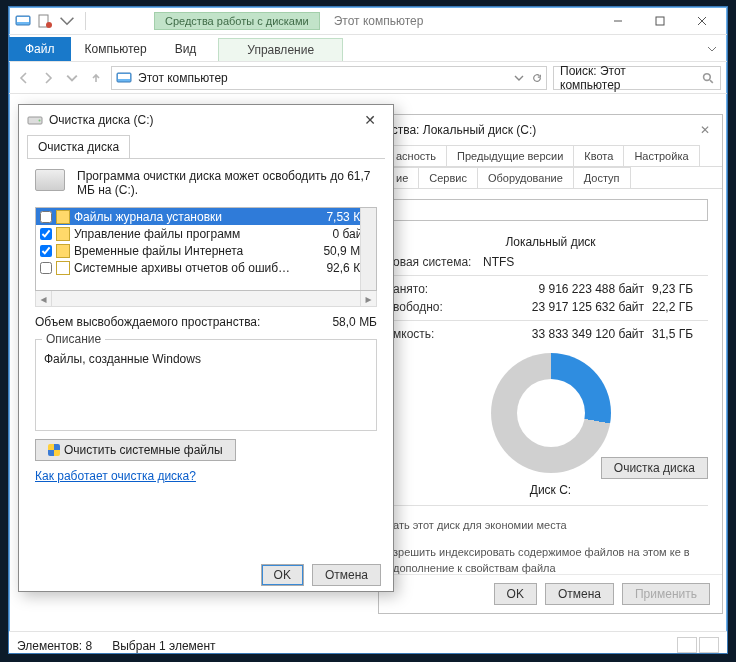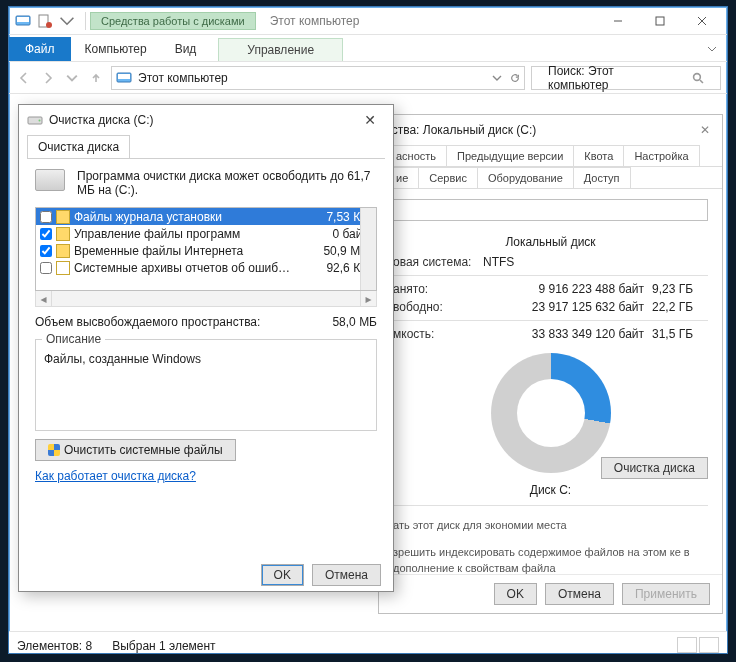--- a/index.html
+++ b/index.html
@@ -3,41 +3,41 @@
 <meta charset="utf-8">
 <style>
   *{box-sizing:border-box;margin:0;padding:0;font-family:"Segoe UI",Tahoma,sans-serif;font-size:12px;color:#222}
   body{background:#0c1b2a;width:736px;height:662px;position:relative;overflow:hidden}
   
   .explorer{position:absolute;left:8px;top:6px;width:720px;height:648px;background:#fff;border:1px solid #3a7ab8;box-shadow:0 0 0 1px #6baee9 inset}
   .title-row{display:flex;align-items:center;height:28px;padding:0 4px 0 6px;border-bottom:1px solid #e3e3e3}
   .title-row .qat{display:flex;gap:6px;align-items:center}
   .ico{display:inline-flex;width:16px;height:16px;align-items:center;justify-content:center}
   .ico svg{width:16px;height:16px}
-  .context-tab{background:#c2e3c9;border:1px solid #a3cfab;padding:2px 10px;color:#3f6b47;font-size:11px}
+  .context-tab{margin-left:64px;background:#c2e3c9;border:1px solid #a3cfab;padding:2px 10px;color:#3f6b47;font-size:11px}
   .title-text{margin-left:14px;color:#7a7a7a}
   .win-buttons{margin-left:auto;display:flex}
   .win-buttons div{width:42px;height:26px;display:flex;align-items:center;justify-content:center;color:#555}
   .win-buttons svg{width:10px;height:10px;stroke:#555;stroke-width:1;fill:none}
   
   .ribbon{display:flex;align-items:flex-end;height:26px;padding-left:0}
   .ribbon .file{background:#1979ca;color:#fff;padding:5px 16px}
   .ribbon .tab{padding:5px 14px;color:#333}
   .ribbon .ctx{margin-left:8px;background:#eef7ef;border:1px solid #c1dfc7;border-bottom:none;color:#444;padding:4px 28px}
   .ribbon .expand{margin-left:auto;padding:4px 10px;color:#666}
   .ribbon-body{height:1px;background:#e3e3e3}
   
   .addr-row{display:flex;align-items:center;height:32px;padding:3px 6px;gap:6px;border-bottom:1px solid #e3e3e3}
   .nav-arrows{display:flex;gap:6px;align-items:center;color:#b7b7b7}
   .nav-arrows span{width:18px;height:18px;display:flex;align-items:center;justify-content:center}
   .nav-arrows svg{width:12px;height:12px;stroke:#b7b7b7;stroke-width:1.6;fill:none}
   .addr{flex:1;display:flex;align-items:center;border:1px solid #cfcfcf;height:24px;padding:0 4px;gap:6px}
   .addr .drop-end{margin-left:auto;display:flex;gap:8px;color:#888}
   .addr .drop-end svg{width:10px;height:10px;stroke:#888;fill:none;stroke-width:1.4}
-  .search{width:190px;border:1px solid #cfcfcf;height:24px;display:flex;align-items:center;padding:0 16px;color:#9a9a9a;gap:15px}
+  .search{width:168px;border:1px solid #cfcfcf;height:24px;display:flex;align-items:center;padding:0 6px;color:#9a9a9a;gap:15px}
   .search svg{width:12px;height:12px;stroke:#9a9a9a;fill:none;stroke-width:1.6}
   
   .status{position:absolute;left:0;right:0;bottom:0;height:22px;background:#fff;border-top:1px solid #e3e3e3;display:flex;align-items:flex-end;padding:0 8px;gap:20px;color:#444}
   .status .viewbtns{margin-left:auto;display:flex;gap:2px}
   .status .viewbtns div{width:20px;height:16px;border:1px solid #cfcfcf}
   
   .props{position:absolute;left:378px;top:114px;width:345px;height:500px;background:#fff;border:1px solid #bfbfbf}
   .props-title{display:flex;align-items:center;height:30px;padding:0 6px;color:#7a7a7a}
   .props-title .close{margin-left:auto;padding:2px 6px;color:#888}
   .tabs-row{display:flex;flex-wrap:wrap;padding:0 6px;border-bottom:1px solid #dcdcdc}

